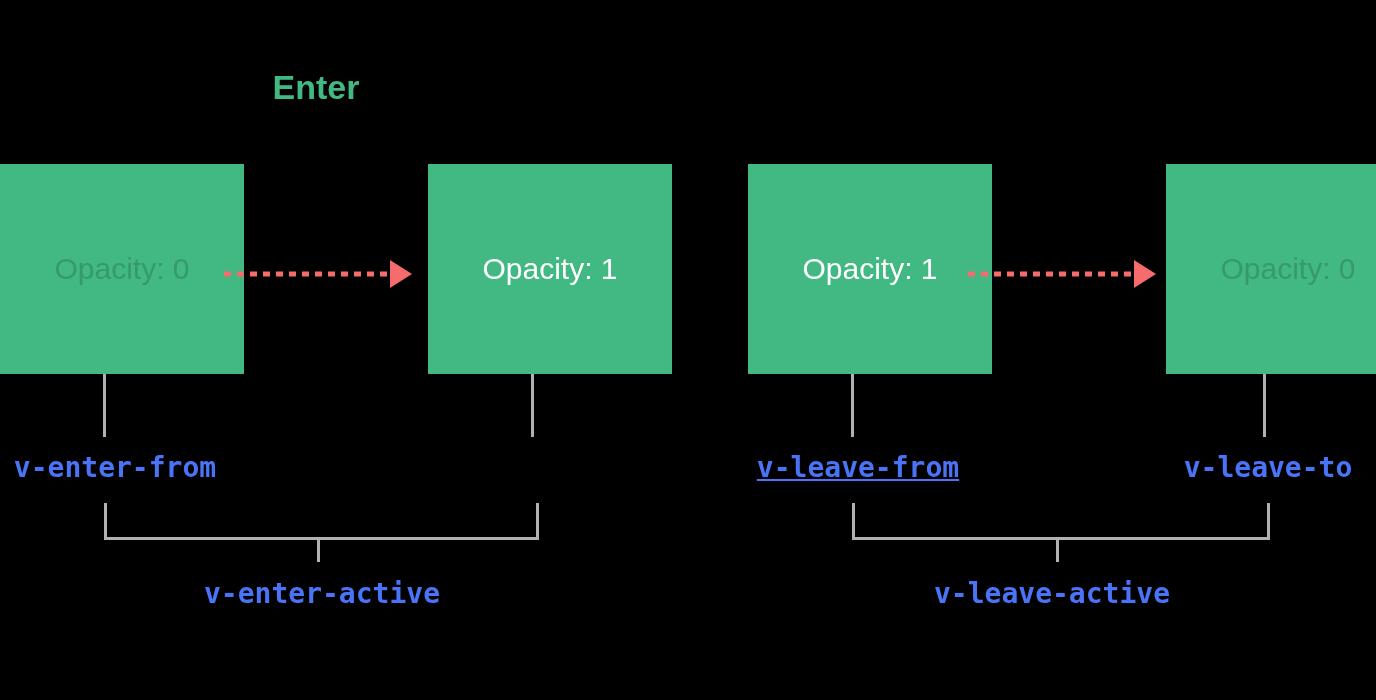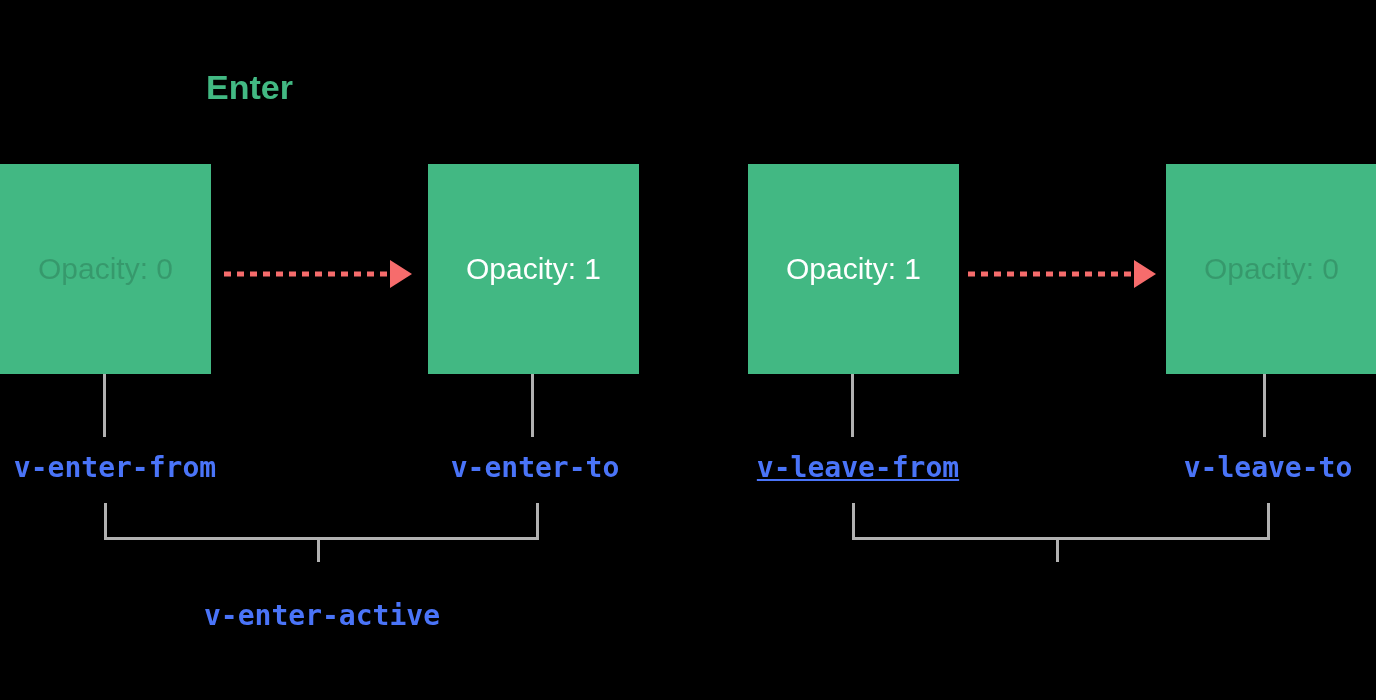--- a/index.html
+++ b/index.html
@@ -12,32 +12,33 @@
     position: relative;
     width: 1376px;
     height: 700px;
     background: var(--background, #000);
     overflow: hidden;
   }
   .section-title {
     position: absolute;
     top: 68px;
     width: 220px;
+    text-align: center;
     font-size: 34px;
     line-height: 38px;
     font-weight: 700;
     color: var(--title_green, #42b983);
   }
   #enter-title { left: 206px; }
   #leave-title { left: 953px; }
 
   .state-box {
     position: absolute;
     top: 164px;
-    width: 211px;
+    width: 244px;
     height: 210px;
     background: var(--box_green, #42b883);
     display: flex;
     align-items: center;
     justify-content: center;
     font-size: 30px;
     color: #fff;
   }
   .state-box.faded { color: rgba(0, 0, 0, 0.17); }
   #enter-from-box { left: 0; }
@@ -90,21 +91,21 @@
     border-left: 3px solid var(--connector_gray, #b1b1b1);
     border-right: 3px solid var(--connector_gray, #b1b1b1);
     border-bottom: 3px solid var(--connector_gray, #b1b1b1);
   }
   #enter-bracket { left: 104px; width: 429px; }
   #leave-bracket { left: 852px; width: 412px; }
   .stem { top: 537px; height: 25px; }
   #enter-bracket-stem { left: 317px; }
   #leave-bracket-stem { left: 1056px; }
 
-  .row-active { top: 578px; margin-top: 22px; }
+  .row-active { top: 578px; }
   #enter-active-label { left: 192px; }
   #leave-active-label { left: 922px; }
 </style>
 </head>
 <body>
 
 <div id="canvas">
 
   <div id="enter-title" class="section-title">Enter</div>
 
@@ -130,24 +131,24 @@
     <line x1="2" y1="16" x2="168" y2="16"></line>
     <polygon points="168,2 168,30 190,16"></polygon>
   </svg>
 
   <div id="enter-from-stub" class="vline stub"></div>
   <div id="enter-to-stub" class="vline stub"></div>
   <div id="leave-from-stub" class="vline stub"></div>
   <div id="leave-to-stub" class="vline stub"></div>
 
   <div id="enter-from-label" class="code-label row-from-to">v-enter-from</div>
-  <div id="enter-to-label" class="code-label row-from-to">v-enter-to</div>
   <div id="leave-from-label" class="code-label row-from-to">v-leave-from</div>
   <div id="leave-to-label" class="code-label row-from-to">v-leave-to</div>
 
   <div id="enter-bracket" class="bracket"></div>
   <div id="enter-bracket-stem" class="vline stem"></div>
   <div id="leave-bracket" class="bracket"></div>
   <div id="leave-bracket-stem" class="vline stem"></div>
 
   <div id="enter-active-label" class="code-label row-active">v-enter-active</div>
+  <div id="leave-active-label" class="code-label row-active">v-leave-active</div>
 
 </div>
 
 </body></html>

